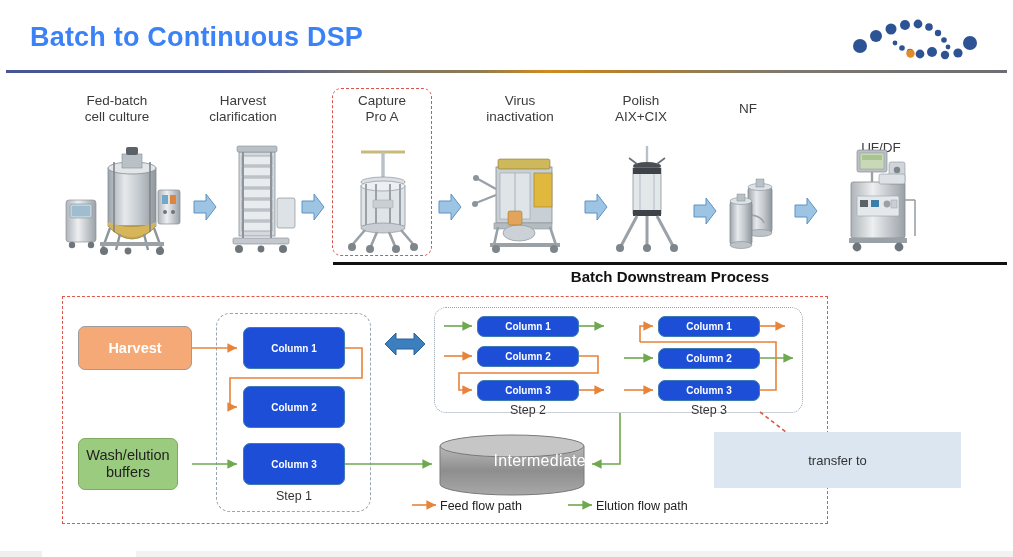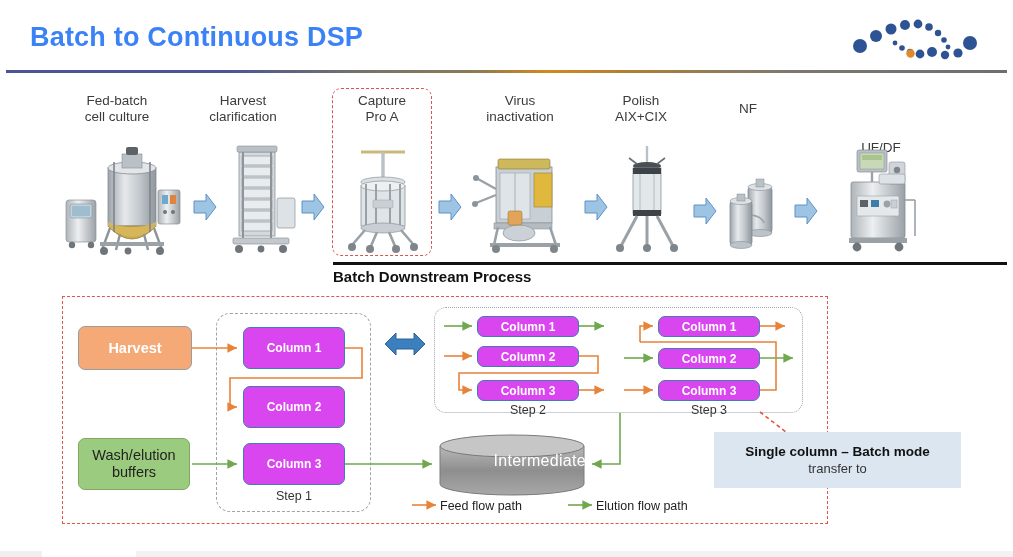--- a/index.html
+++ b/index.html
@@ -20,36 +20,36 @@
     line-height:16px;}
   .equip{position:absolute;}
   .eq-svg{display:block;}
 
   .blue-arrow{position:absolute;width:26px;height:30px;}
 
   .capture-box{position:absolute;left:332px;top:88px;width:100px;height:168px;
     border:1.6px dashed #D9534F;border-radius:9px;box-sizing:border-box;}
 
   .black-rule{position:absolute;left:333px;top:262px;width:674px;height:3px;background:#111;}
-  .bdp-label{position:absolute;left:333px;top:268px;width:674px;text-align:left;
+  .bdp-label{position:absolute;left:333px;top:268px;width:674px;text-align:center;
     font-size:15px;font-weight:bold;color:#111;}
 
   
   .bottom-box{position:absolute;left:62px;top:296px;width:766px;height:228px;
     border:1.4px dashed #E2554A;box-sizing:border-box;}
 
   .rbox{position:absolute;box-sizing:border-box;border-radius:7px;
     display:flex;align-items:center;justify-content:center;text-align:center;}
   .harvest{left:78px;top:326px;width:114px;height:44px;background:#F4A977;
     border:1.1px solid #9C9C9C;color:#fff;font-size:14.5px;font-weight:bold;}
-  .wash{left:78px;top:438px;width:112px;height:52px;background:#9BCB7E;
+  .wash{left:78px;top:438px;width:100px;height:52px;background:#9BCB7E;
     border:1.1px solid #7FA95E;color:#222;font-size:14.5px;line-height:17px;}
 
-  .col{background:#d946ef;border:1.1px solid #3F7CB4;color:#fff;
-    font-size:12px;font-weight:bold;}
+  .col{background:#1d4ed8;border:1.1px solid #3F7CB4;color:#fff;
+    font-size:10px;font-weight:bold;}
 
   .step1-frame{position:absolute;left:216px;top:313px;width:155px;height:199px;
     border:1.4px dashed #9AA4AE;border-radius:14px;box-sizing:border-box;}
   .steps23-frame{position:absolute;left:434px;top:307px;width:369px;height:106px;
     border:1.4px dotted #9AA4AE;border-radius:12px;box-sizing:border-box;}
 
   .step-label{position:absolute;font-size:12.5px;color:#333;text-align:center;}
 
   .biarrow{position:absolute;left:383px;top:328px;width:44px;height:32px;}
 
@@ -369,21 +369,20 @@
         <stop offset="1" stop-color="#A8A8A8"></stop>
       </linearGradient>
     </defs>
     <path d="M2 12 H146 V50 A72 11 0 0 1 2 50 Z" fill="url(#cylg)" stroke="#7A7A7A" stroke-width="1"></path>
     <ellipse cx="74" cy="12" rx="72" ry="11" fill="#C6C6C6" stroke="#7A7A7A" stroke-width="1"></ellipse>
   </svg>
 </div>
 <div class="cyl-text">Intermediate</div>
 
 <div class="callout">
-  <b>Single column – Batch mode</b>
   <span>transfer to</span>
 </div>
 
 <div class="legend-item" style="left:440px;top:499px;">Feed flow path</div>
 <div class="legend-item" style="left:596px;top:499px;">Elution flow path</div>
 
 <svg class="layer">
   <defs>
     <marker id="ao" markerWidth="8" markerHeight="8" refX="6" refY="3" orient="auto">
       <path d="M0 0 L6 3 L0 6 z" fill="#E8833A"></path>

